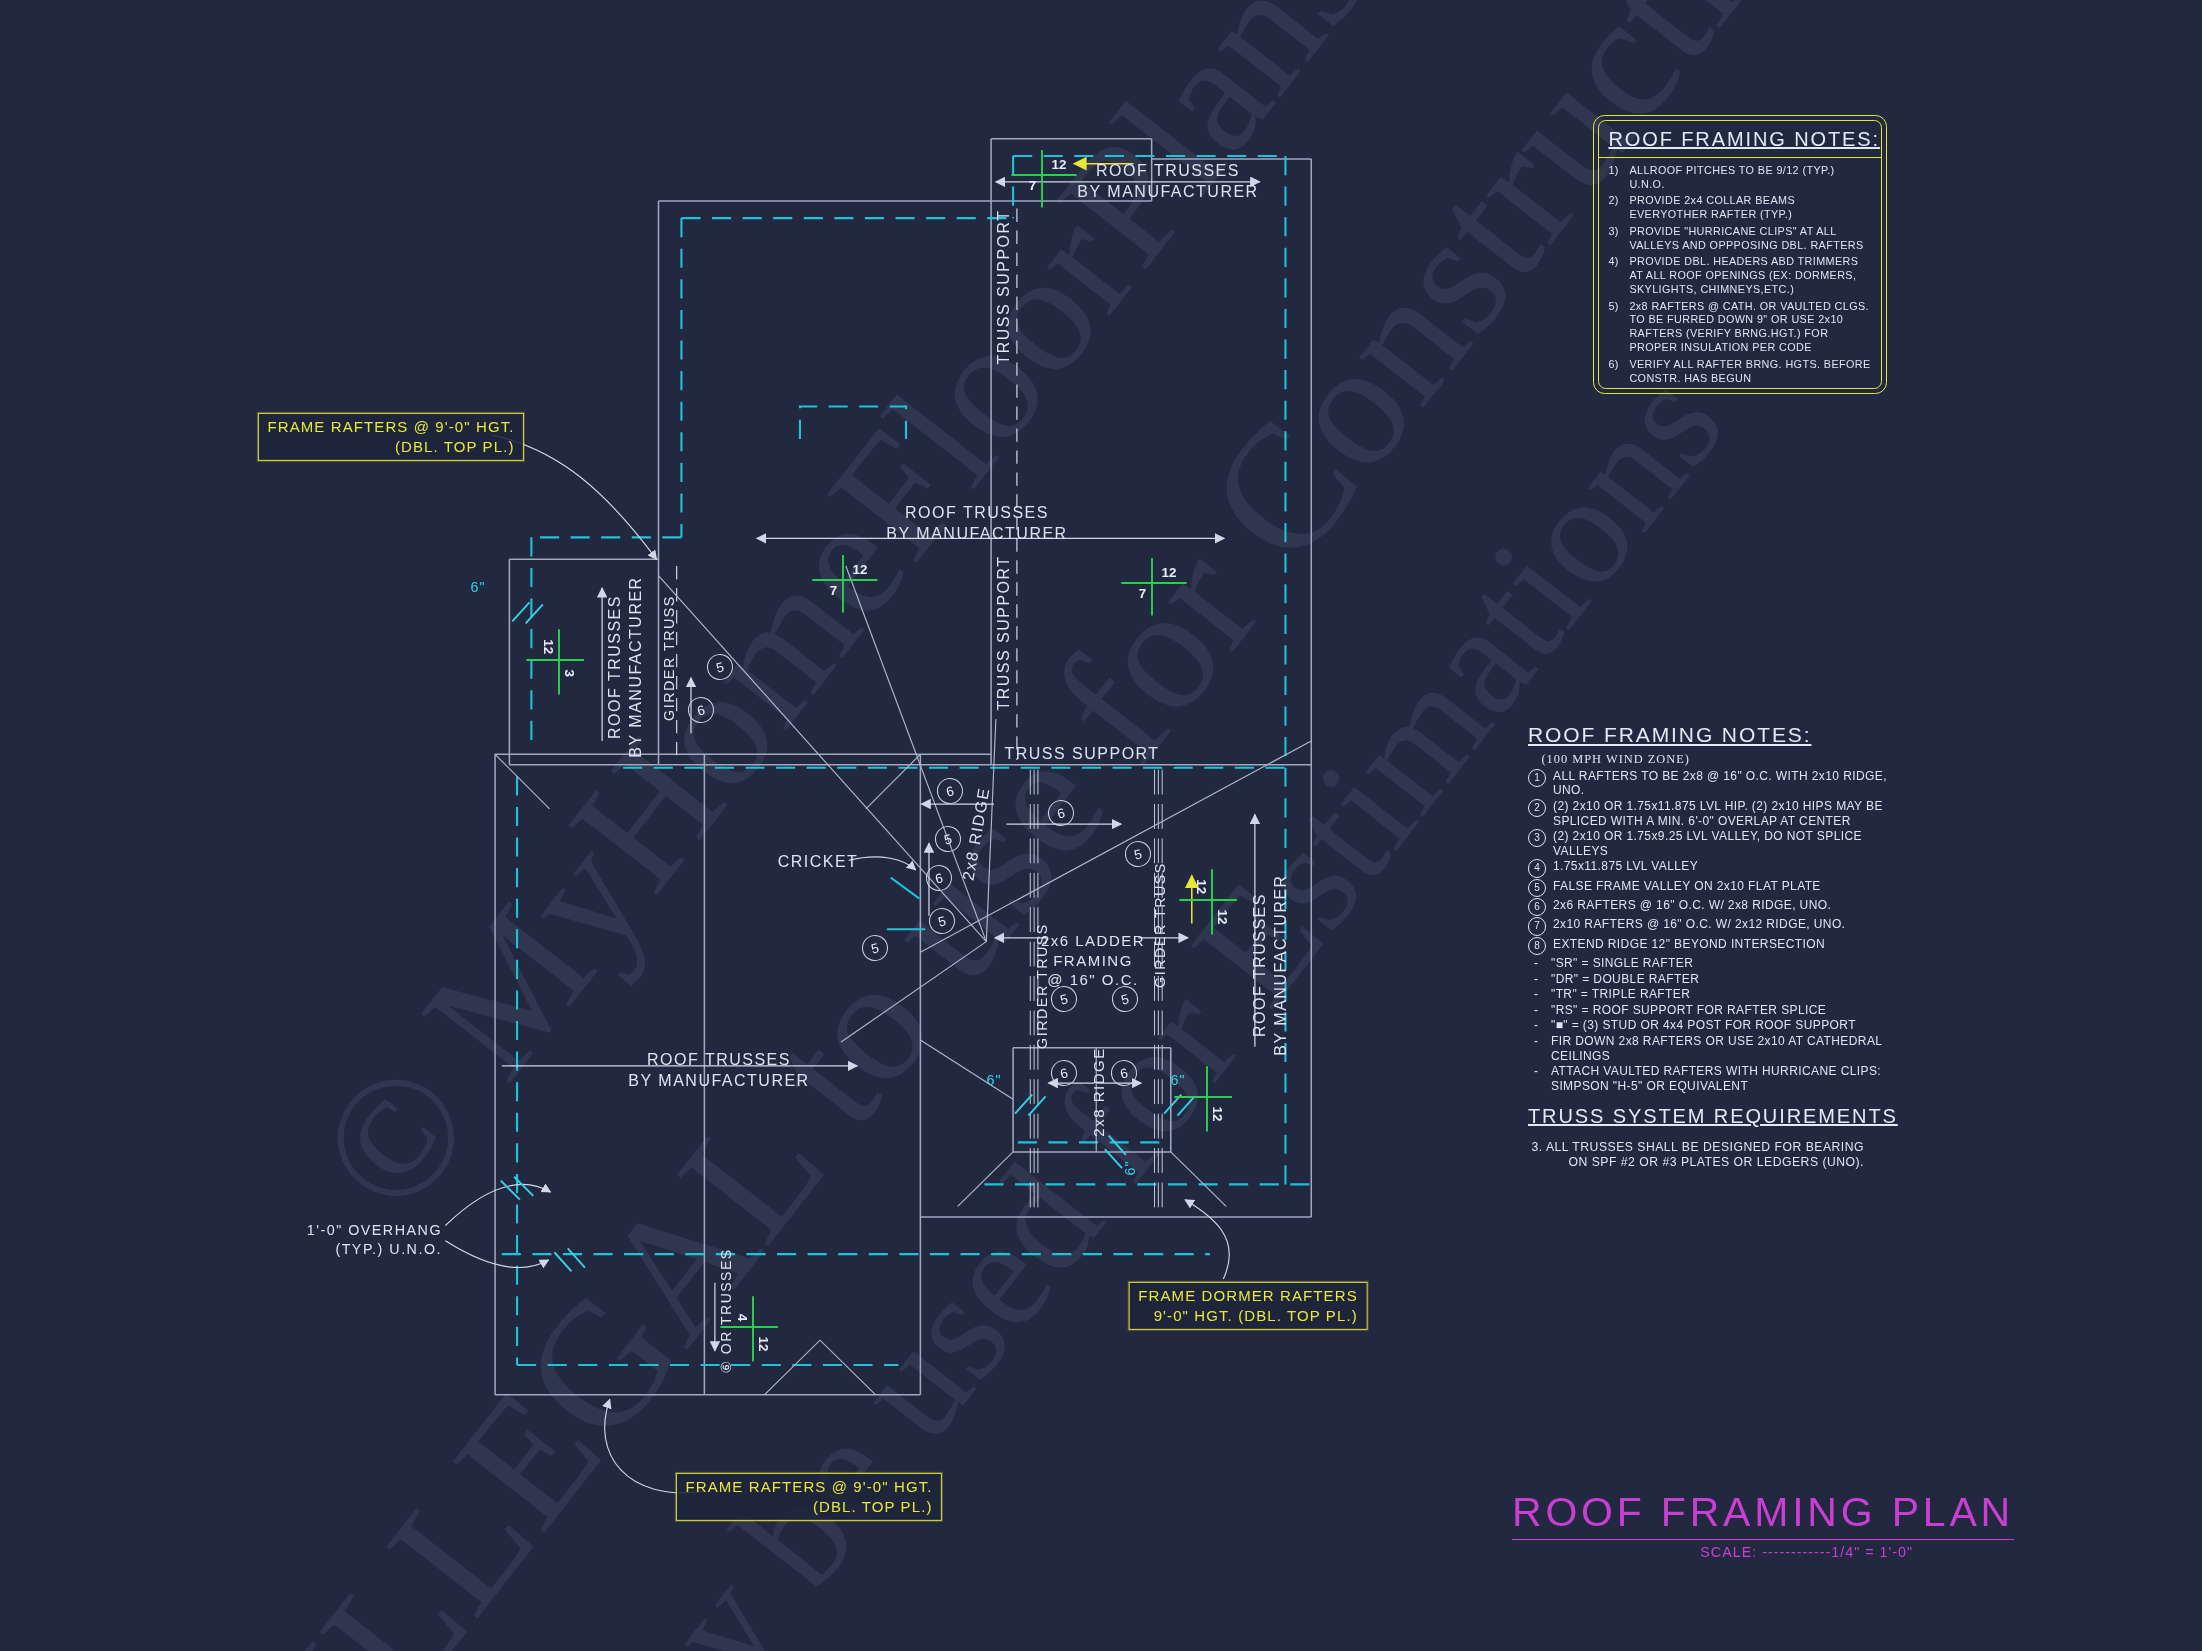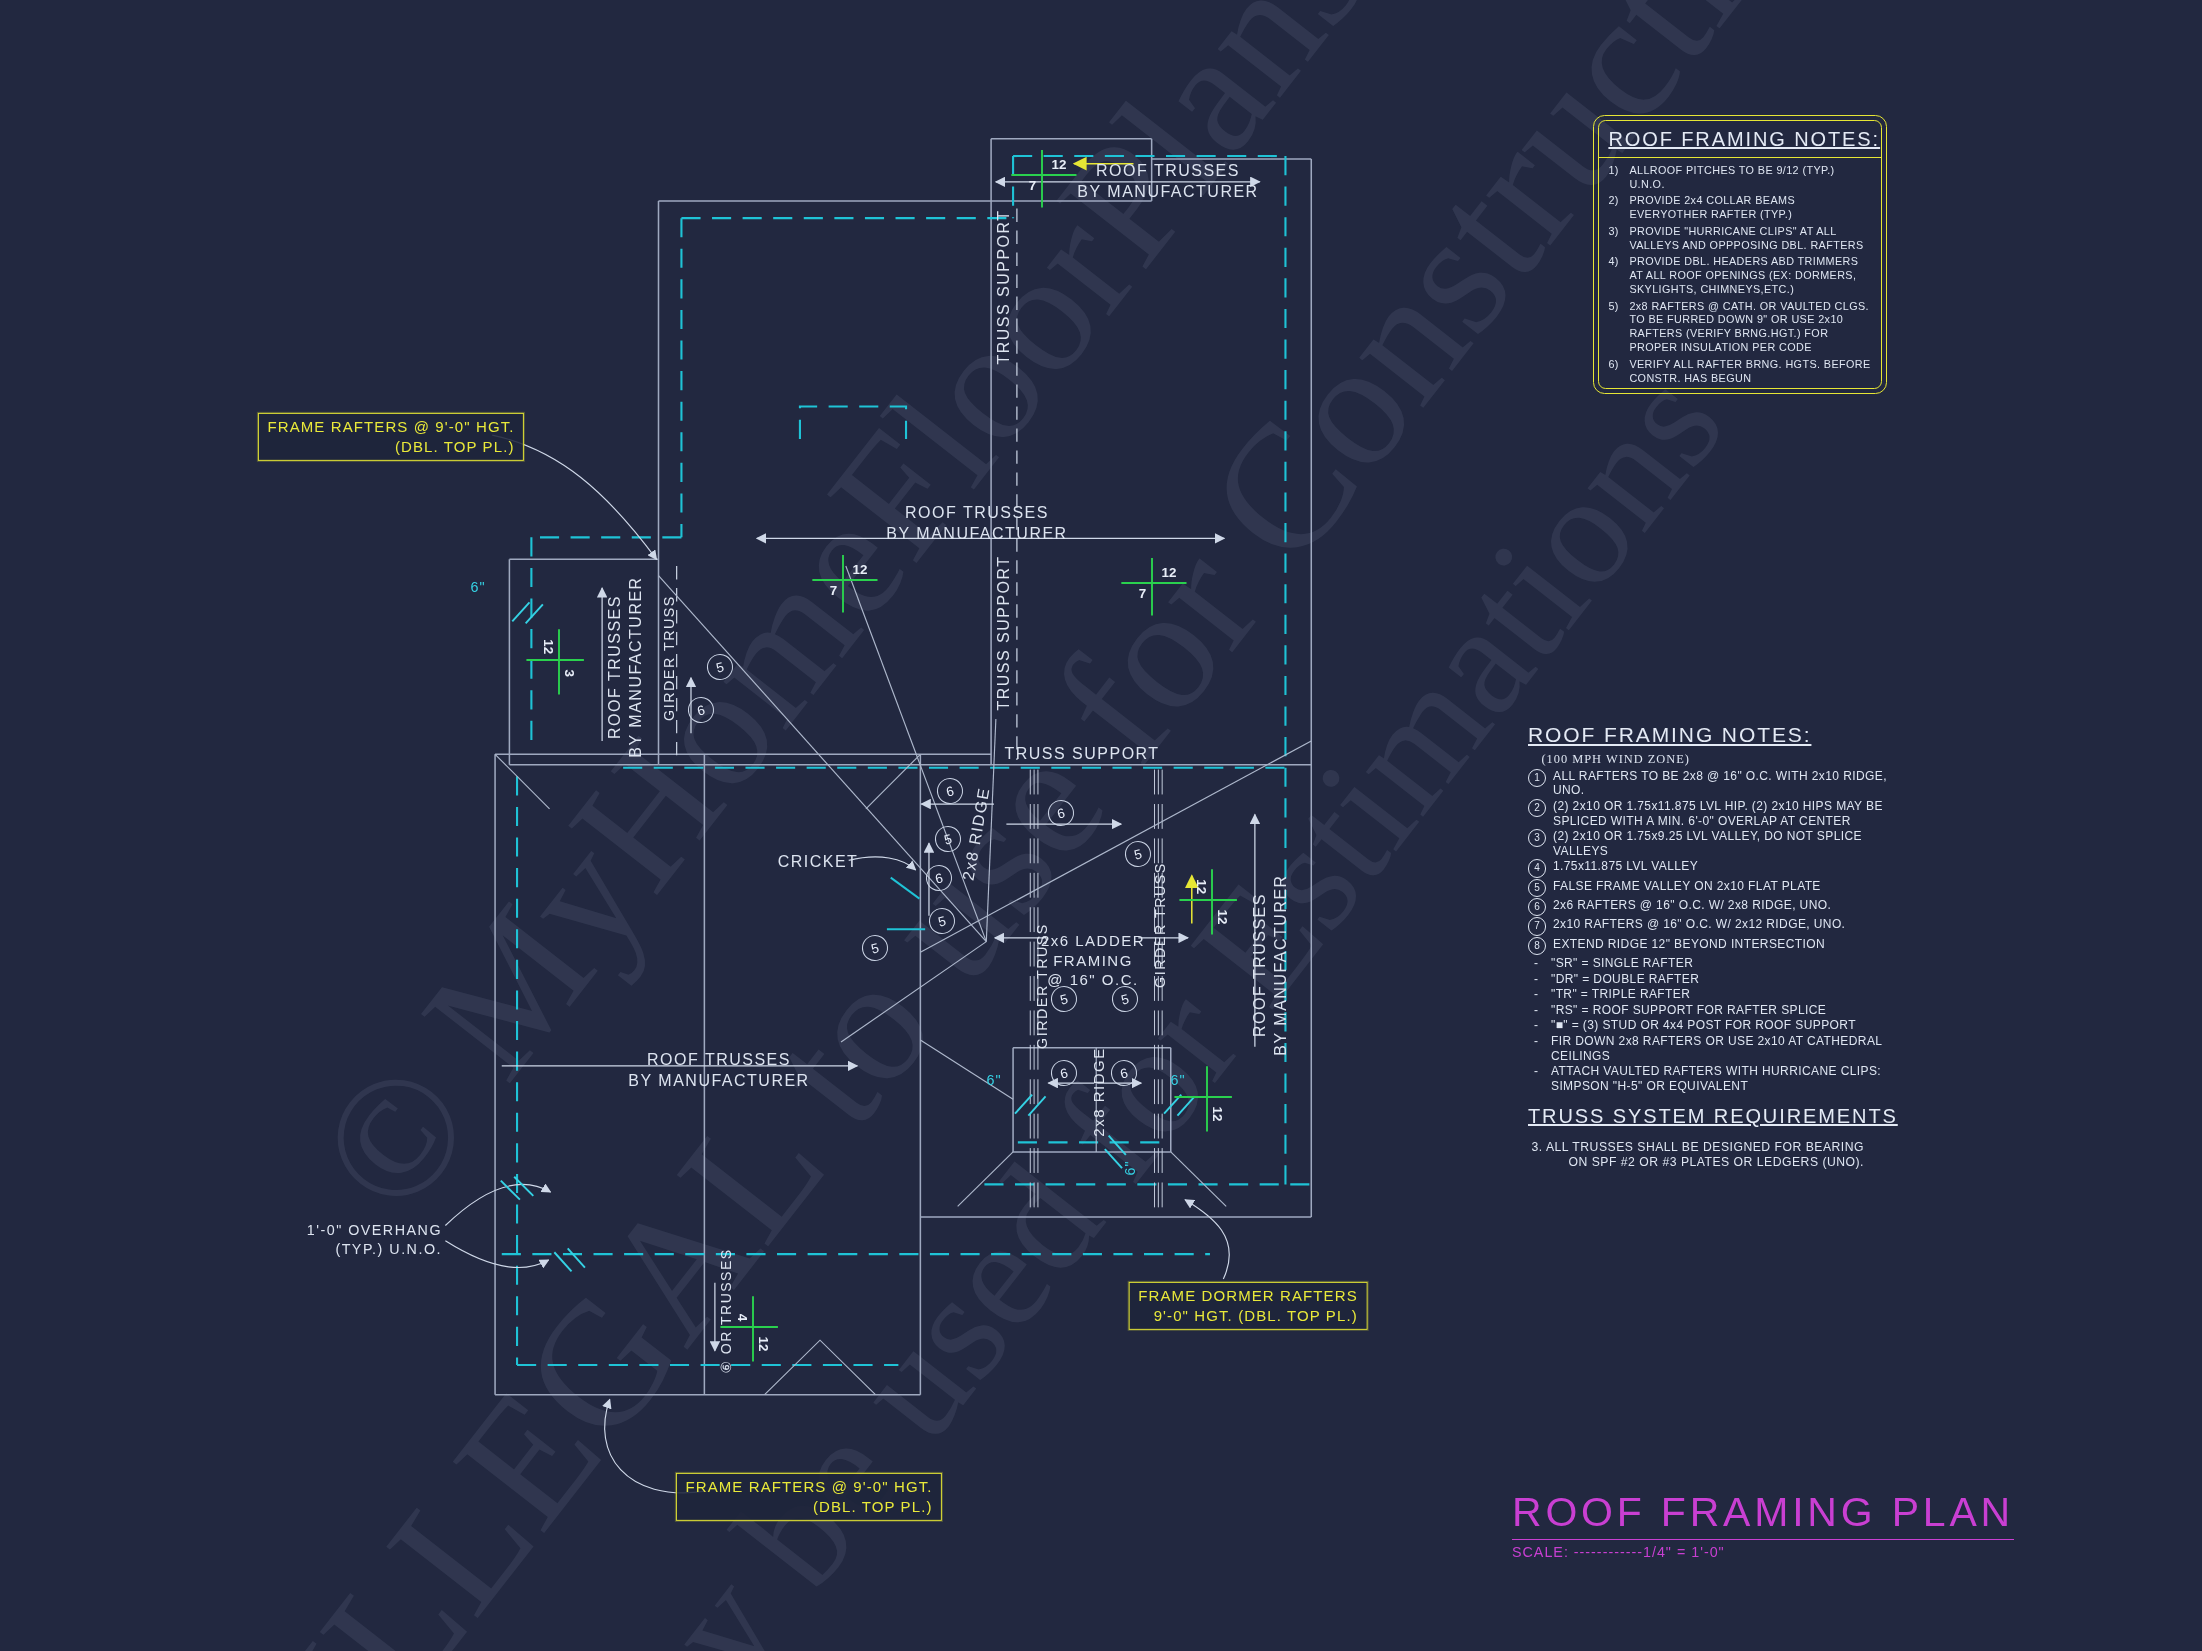--- a/index.html
+++ b/index.html
@@ -34,21 +34,21 @@
   #wind-notes{left:1528px;top:723px;width:365px;}
   #wind-notes .rc-title{font-size:21px;}
   #wind-notes .subtitle{font-size:12.4px;letter-spacing:1px;margin:4.8px 0 1.9px 13.4px;font-family:Liberation Serif, serif;}
   .wind-row{display:flex;font-size:12px;line-height:1.22;letter-spacing:0.4px;margin-bottom:1px;align-items:flex-start;}
   .wind-row .wnum{flex:none;width:16.3px;height:16.3px;margin:0 6.7px 0 0;border:1.1px solid #dfe6f2;border-radius:50%;
       font-size:10px;display:flex;align-items:center;justify-content:center;}
   .wind-row .wdash{flex:none;width:16.3px;margin-right:6.7px;text-align:center;border:none;}
   #truss-reqs{left:1528px;top:1105px;width:336px;text-align:right;}
   #truss-reqs .rc-title{font-size:20px;}
   #truss-reqs p{font-size:12.2px;line-height:1.3;letter-spacing:0.5px;margin:11.5px 0 0 0;}
-  #title-block{left:1512px;top:1489px;width:401px;}
+  #title-block{left:1512px;top:1489px;width:401px;text-align:right;}
   #title-block .big{font-size:41px;color:#c93fd2;letter-spacing:3.8px;border-bottom:1.9px solid #c93fd2;
       padding-bottom:2.9px;display:inline-block;white-space:nowrap;font-weight:400;}
   #title-block .scale{font-size:14.3px;color:#c93fd2;letter-spacing:1px;margin-top:3.8px;}
   svg text{font-family:"Liberation Sans",sans-serif;}
 </style>
 </head>
 <body>
 
 <div class="page">
 

